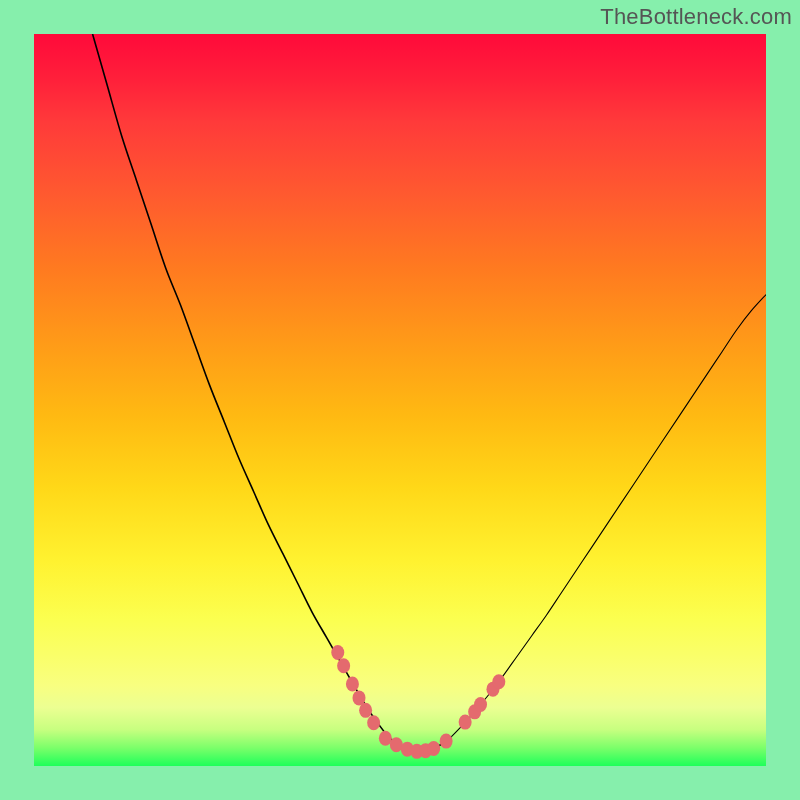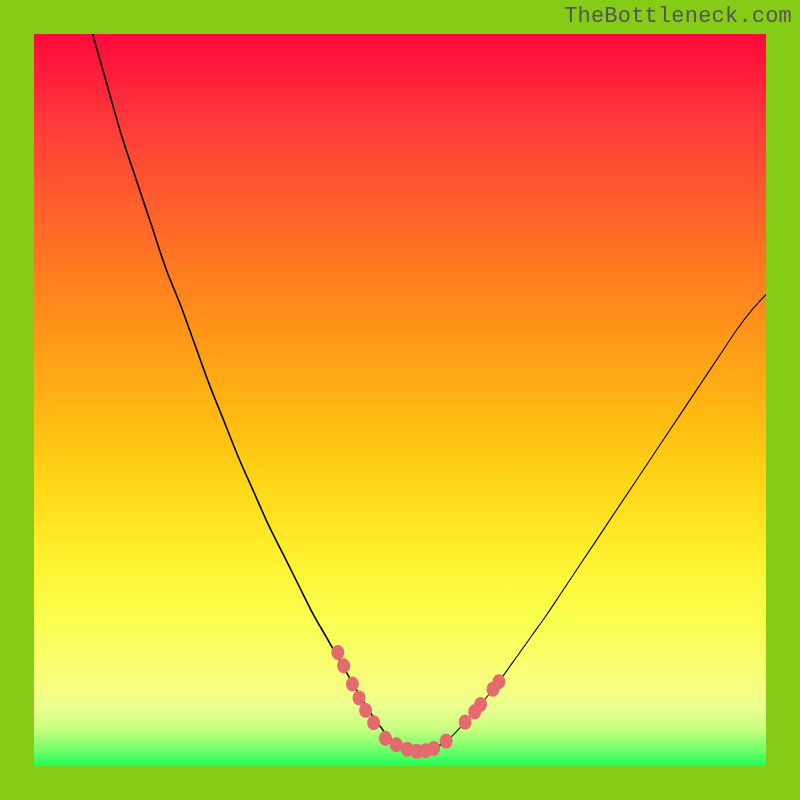--- a/index.html
+++ b/index.html
@@ -10,22 +10,21 @@
     background: #000;
     overflow: hidden;
     font-family: Arial, Helvetica, sans-serif;
   }
   .frame {
     position: absolute;
     top: 0;
     left: 0;
     width: 800px;
     height: 800px;
-    background: #84cc16;
-    font-family: Liberation Mono, monospace;
+    background: #86efac;
   }
   .plot-area {
     position: absolute;
     top: 34px;
     left: 34px;
     width: 732px;
     height: 732px;
     overflow: hidden;
   }
   .gradient-bg {

